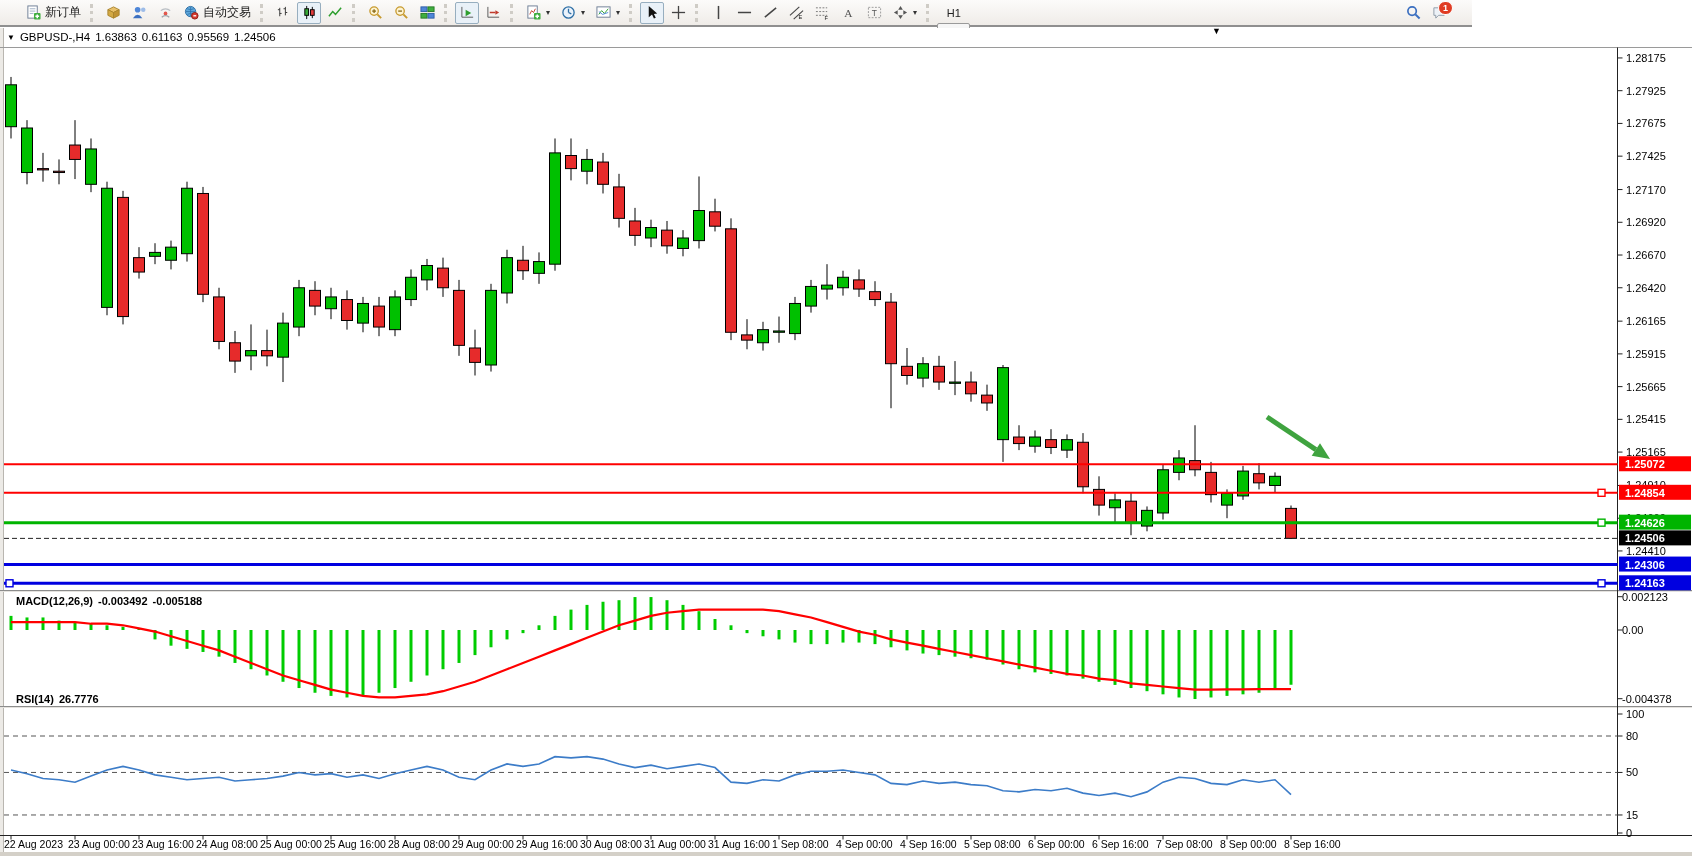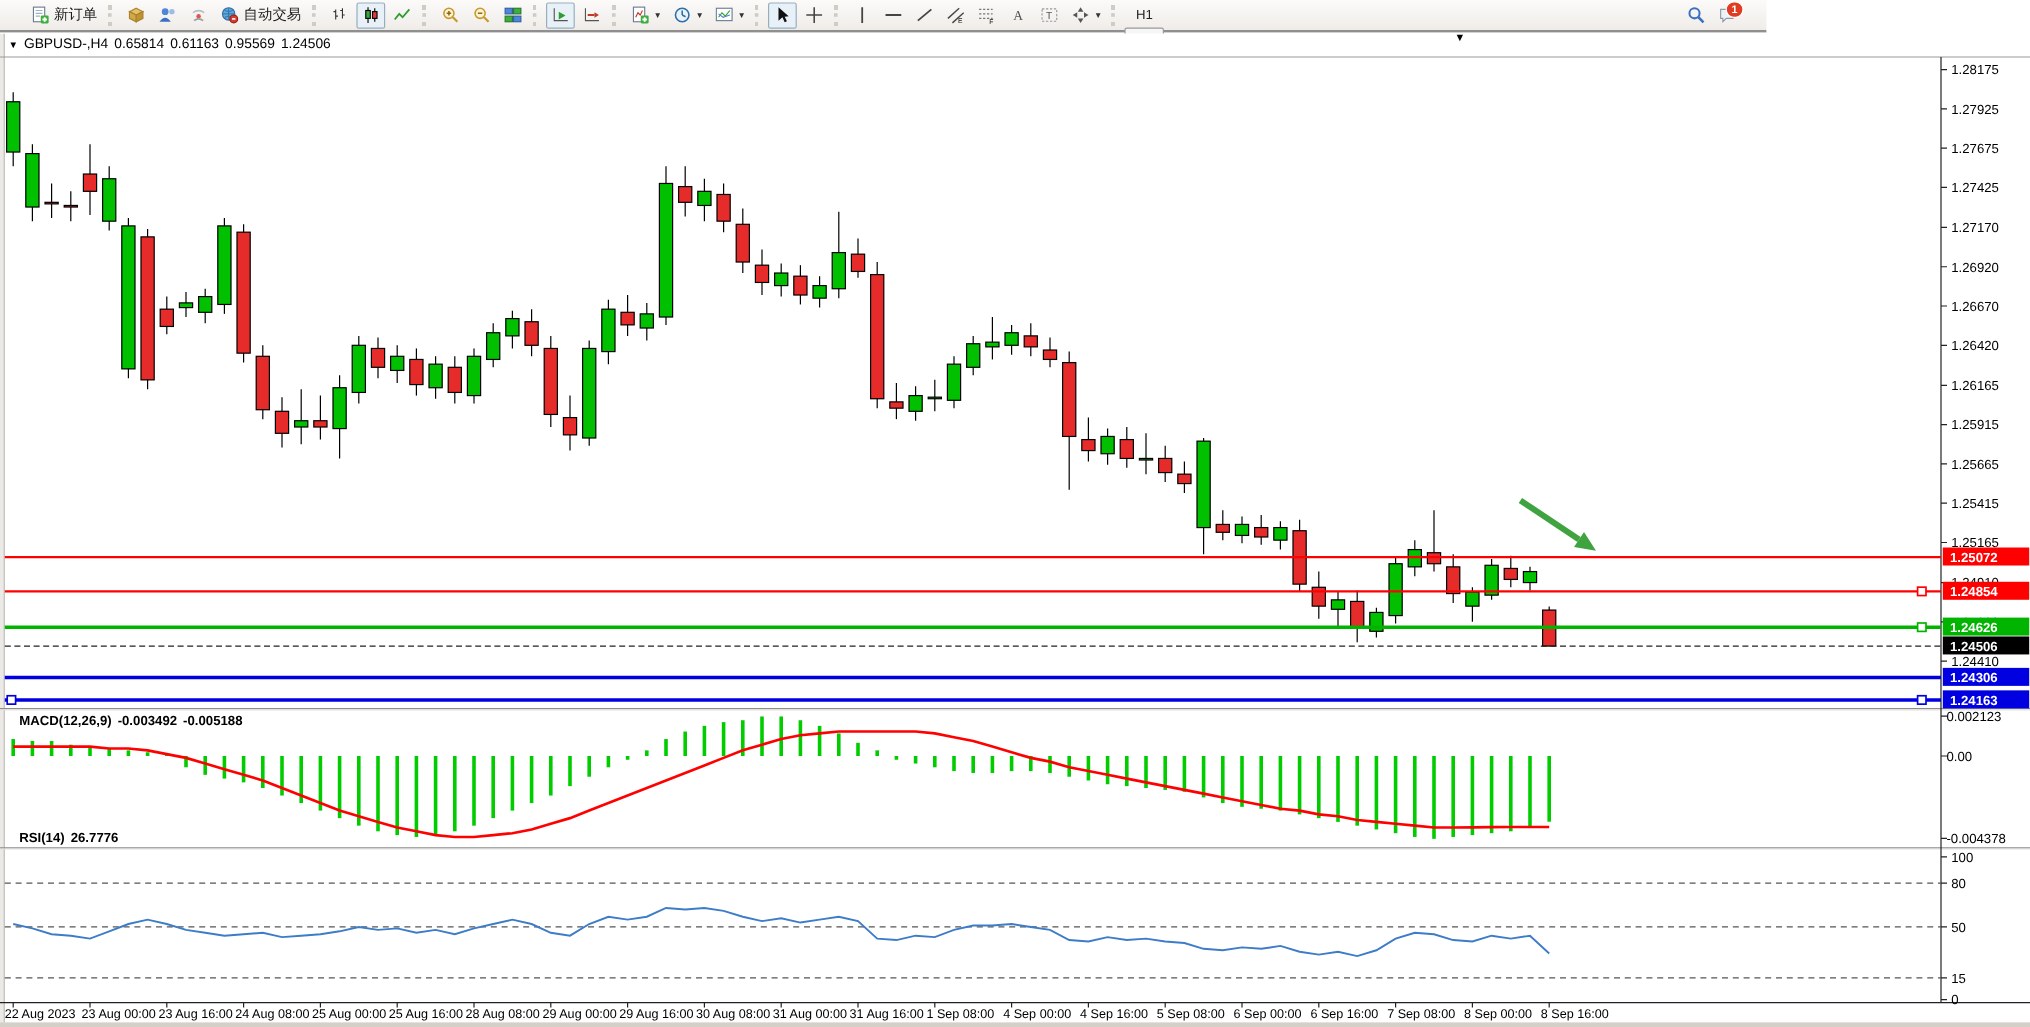--- a/index.html
+++ b/index.html
@@ -688,21 +688,21 @@
       <text x="1625" y="559.2887259395054" font-size="11" font-weight="bold" font-family="Liberation Sans, sans-serif" fill="#fff">1.24163</text>
       <rect x="1619" y="502.37580201649837" width="72" height="15" fill="#000"></rect>
       <text x="1625" y="514.3758020164984" font-size="11" font-weight="bold" font-family="Liberation Sans, sans-serif" fill="#fff">1.24506</text>
       <line x1="1267" y1="389" x2="1315.8551449962567" y2="421.5700966641711" stroke="#3FA33F" stroke-width="5"></line>
       <polygon points="1330,431 1311.6948935245675,427.8104738717049 1320.015396467946,415.3297194566373" fill="#3FA33F"></polygon>
     </svg>
 
   <div class="chart-title">
     <span class="tri">▼</span>
     <span>GBPUSD-,H4</span>
-    <span>0.65814</span>
+    <span>1.63863</span>
     <span>0.61163</span>
     <span>0.95569</span>
     <span>1.24506</span>
   </div>
 
   <div class="ind-label" style="top:567px">
     <span>MACD(12,26,9)</span>
     <span>-0.003492</span>
     <span>-0.005188</span>
   </div>

